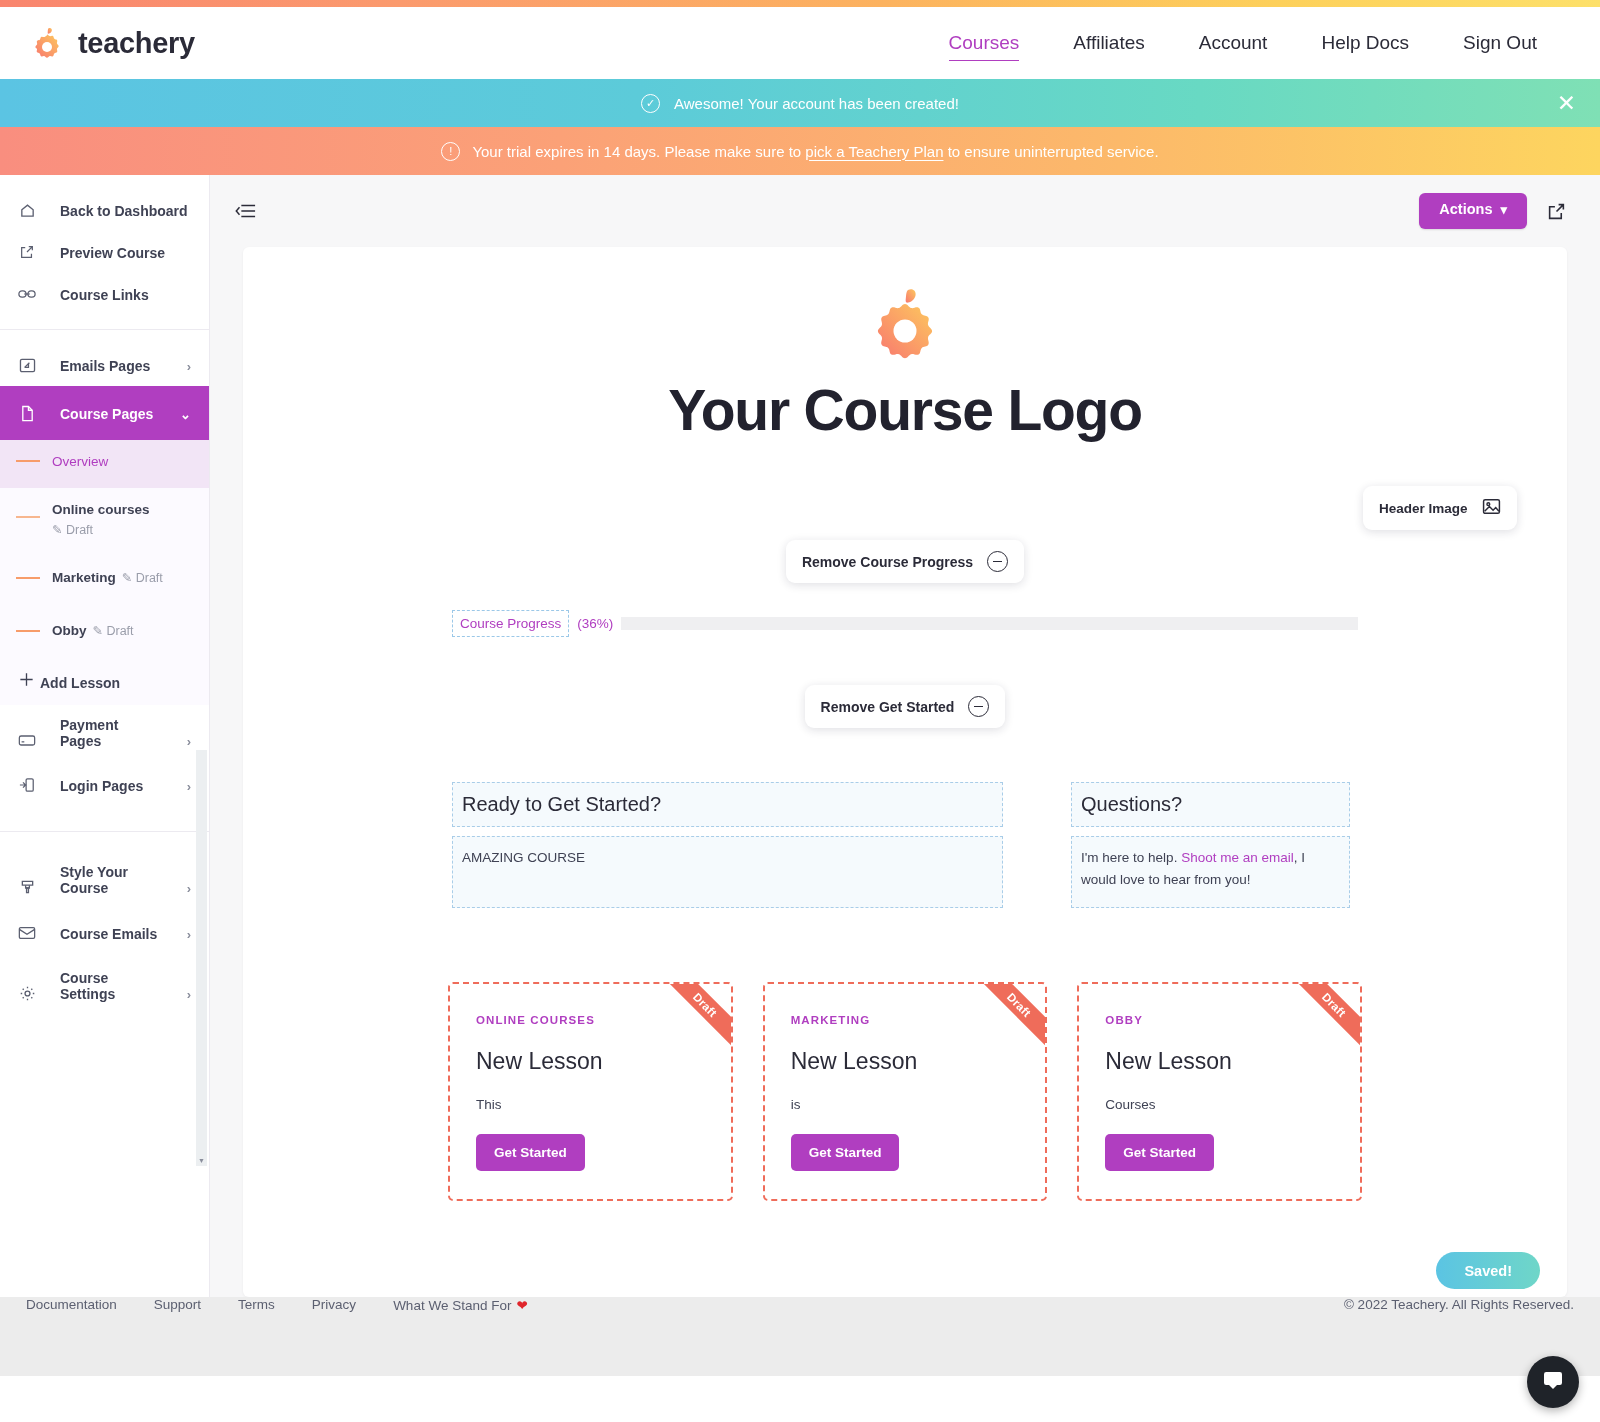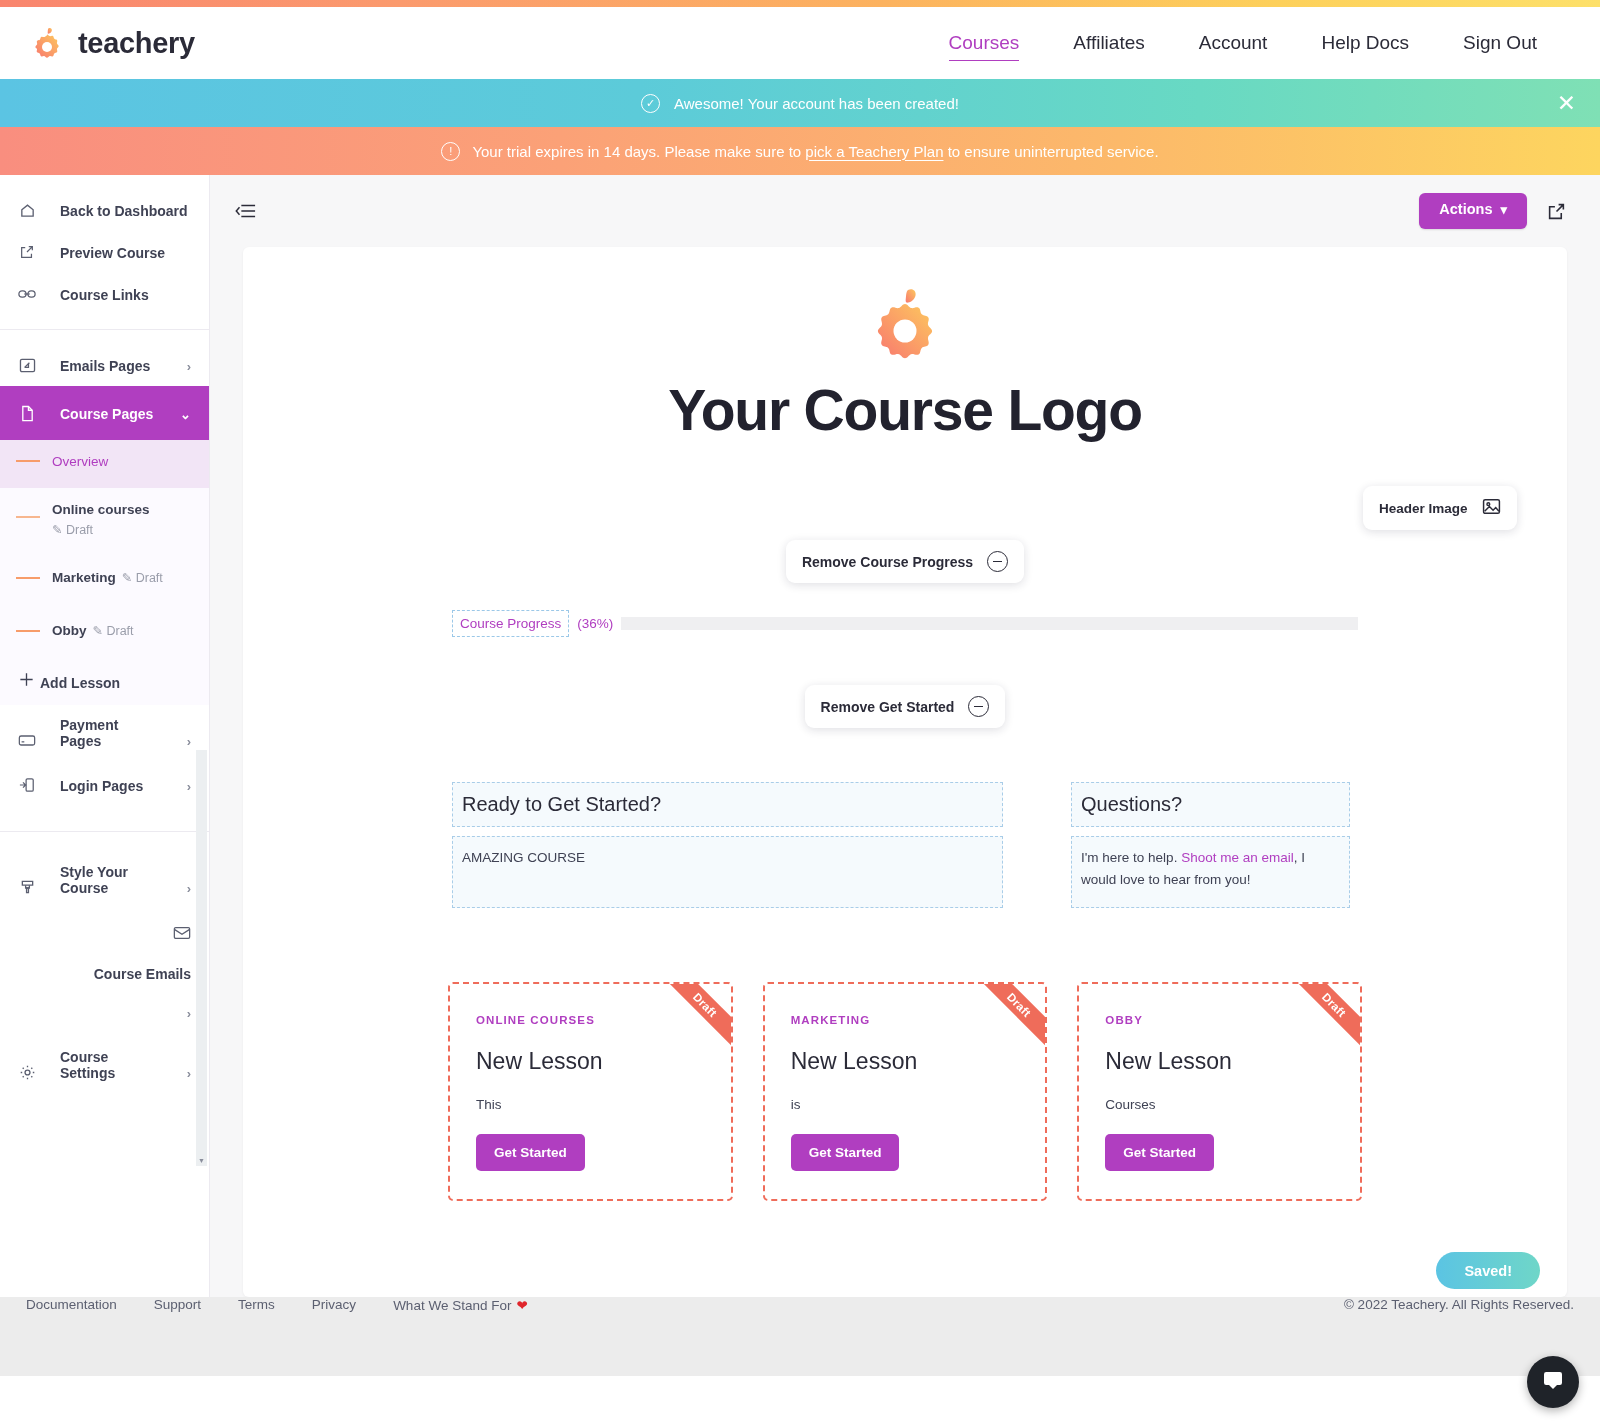--- a/index.html
+++ b/index.html
@@ -374,21 +374,21 @@
         <span class="sb-ico">
           <svg width="15" height="17" viewBox="0 0 16 18" fill="none" stroke="currentColor" stroke-width="1.4">
               <path d="M2.5 2.5h11v4h-11z"></path>
               <path d="M6 6.5v3h4v-3"></path>
               <path d="M7 9.5h2v5H7z"></path>
             </svg>
         </span>
         <span>Style Your Course</span>
         <span class="sb-chev">›</span>
       </div>
-      <div class="sb-item" style="padding-top:14px;padding-bottom:14px;flex-direction:column;">
+      <div class="sb-item" style="padding-top:14px;padding-bottom:14px;">
         <span class="sb-ico">
           <svg width="18" height="14" viewBox="0 0 20 15" fill="none" stroke="currentColor" stroke-width="1.4">
               <rect x="1.5" y="1.5" width="17" height="12" rx="1.5"></rect>
               <path d="M1.5 3.5 10 9l8.5-5.5"></path>
             </svg>
         </span>
         <span>Course Emails</span>
         <span class="sb-chev">›</span>
       </div>
       <div class="sb-item" style="padding-top:14px;padding-bottom:14px;">

